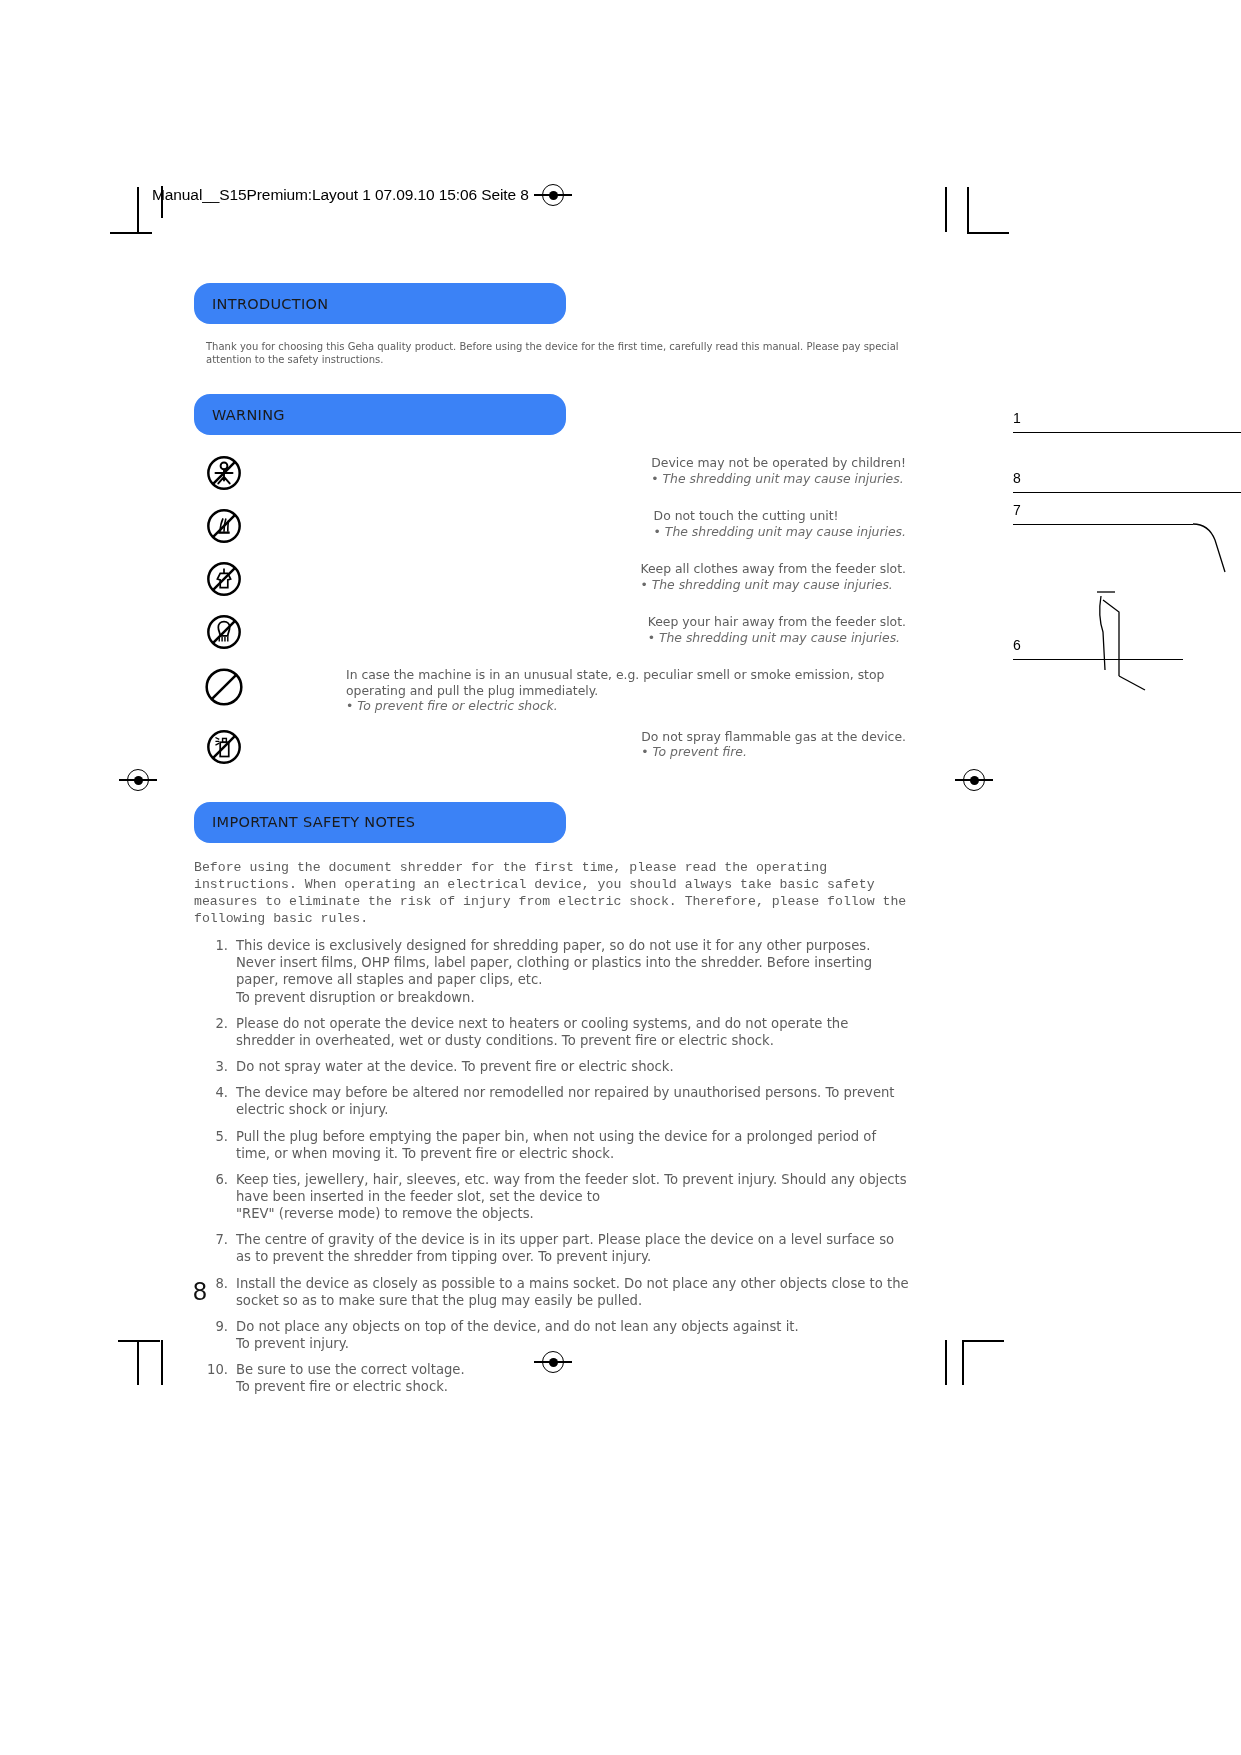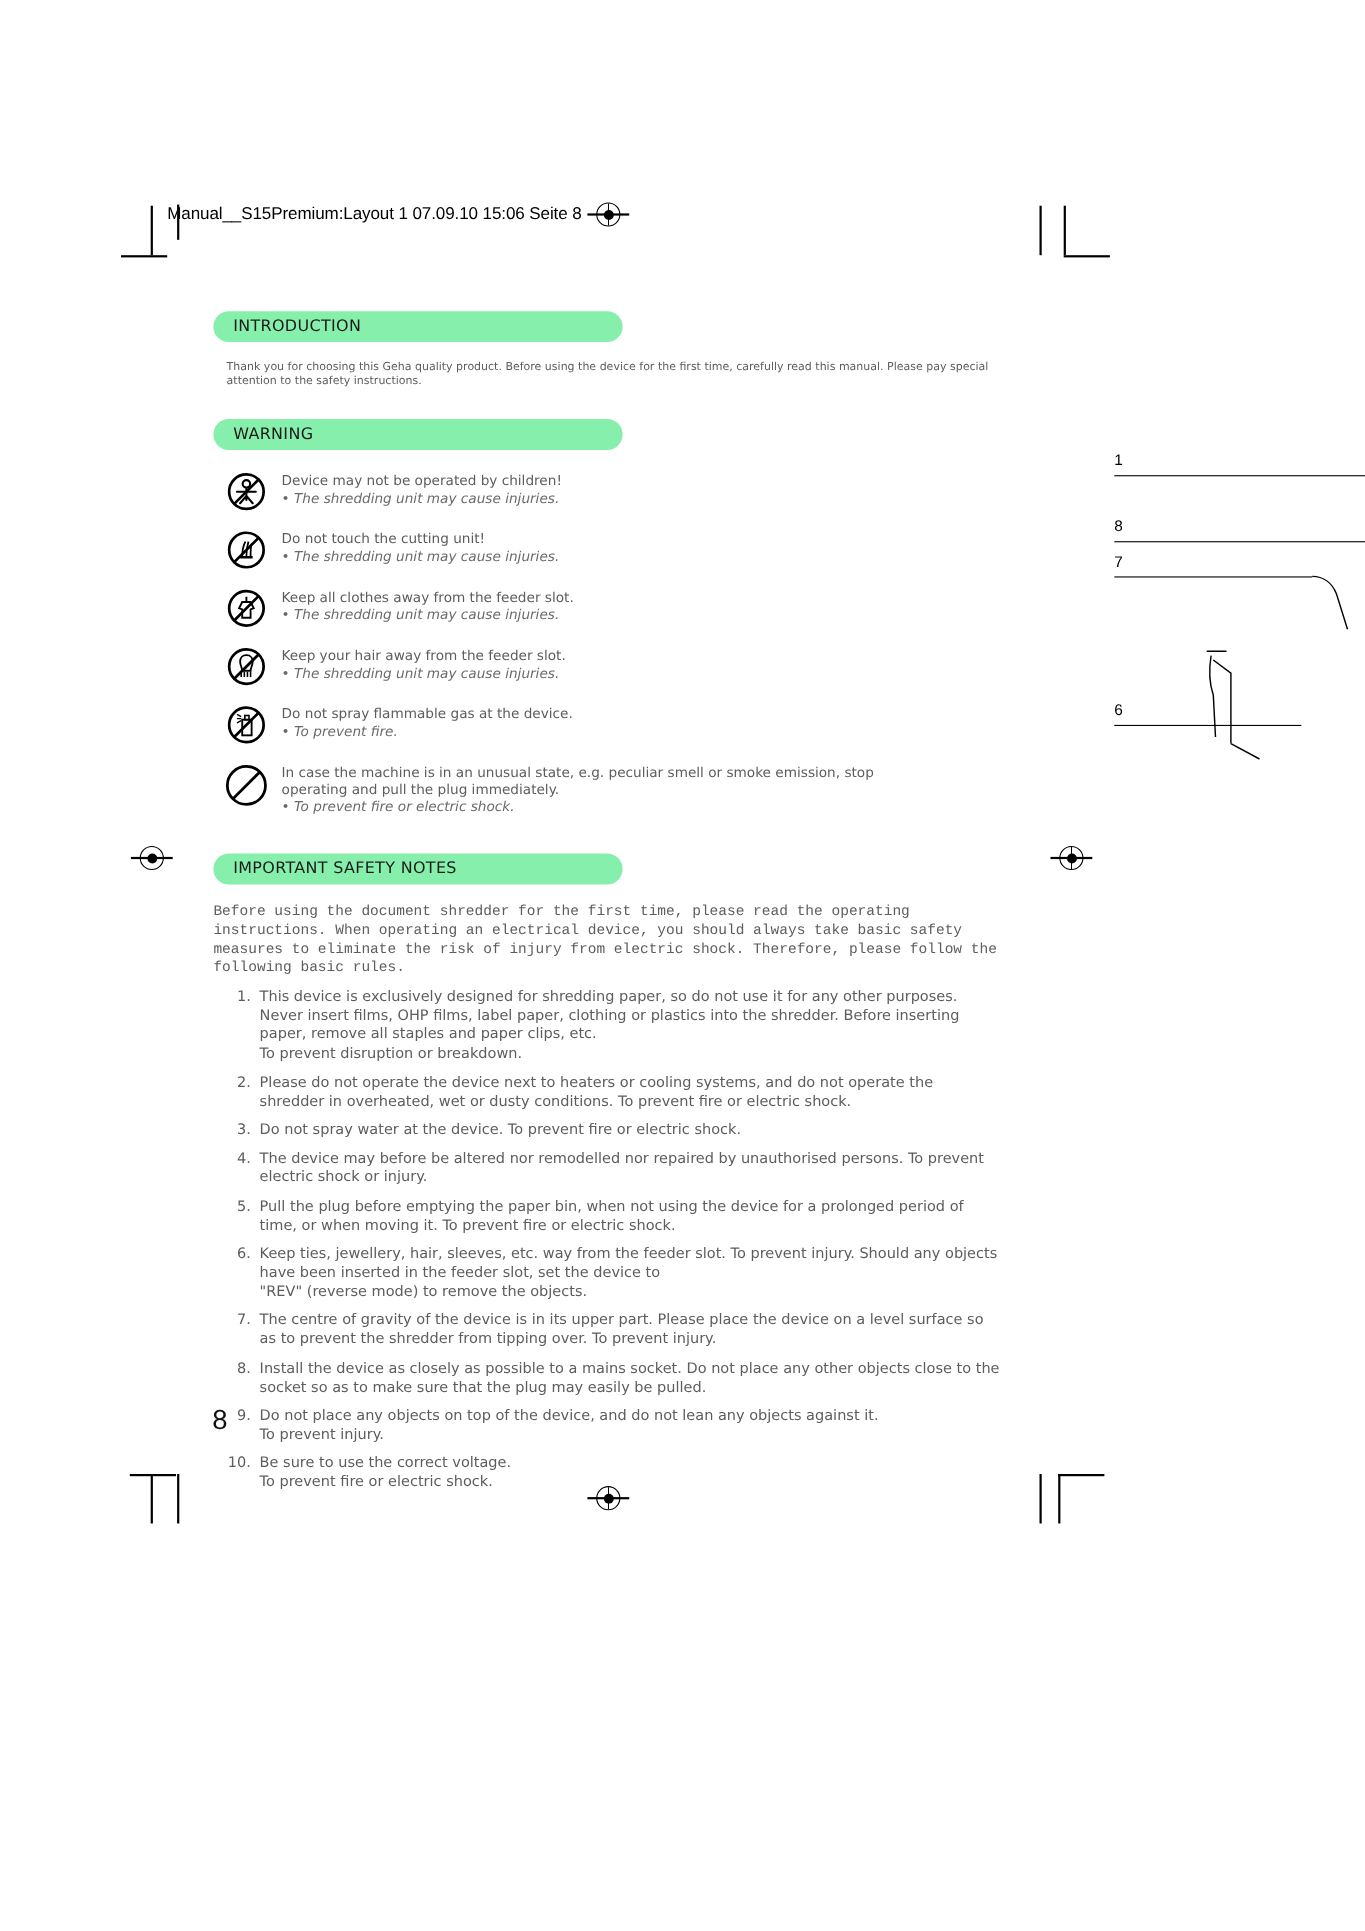--- a/index.html
+++ b/index.html
@@ -60,23 +60,23 @@
 
   
   .content {
     position: absolute;
     left: 194px;
     top: 283px;
     width: 712px;
   }
 
   .section-bar {
-    background: #86efac;
+    background: #3b82f6;
     border-radius: 16px;
-    height: 28px;
+    height: 41px;
     display: flex;
     align-items: center;
     padding-left: 18px;
     width: 372px;
     margin-bottom: 16px;
   }
   .section-bar span {
     font-family: "DejaVu Sans", sans-serif;
     font-size: 14.5px;
     color: #1a1a1a;
@@ -92,20 +92,21 @@
   }
 
   .section-gap { height: 28px; }
 
   
   .warn-list { margin-top: 18px; margin-left: 8px; }
   .warn-row {
     display: flex;
     align-items: flex-start;
     margin-bottom: 13px;
+    justify-content: space-between;
   }
   .warn-icon {
     width: 44px;
     min-width: 44px;
     height: 40px;
     display: flex;
     align-items: flex-start;
     justify-content: center;
     padding-top: 1px;
   }
@@ -303,46 +304,46 @@
           <path d="M15 25 L15 30 M18 25 L18 30 M21 25 L21 30 M24 25 L24 30" stroke="#000" stroke-width="1.5" fill="none"></path>
           <path d="M8.6 31.4 L31.4 8.6" stroke="#000" stroke-width="2.6" stroke-linecap="round"></path>
         </svg>
       </div>
       <div class="warn-body">
         <div class="warn-title">Keep your hair away from the feeder slot.</div>
         <div class="warn-sub">• The shredding unit may cause injuries.</div>
       </div>
     </div>
 
+    <div class="warn-row" style="margin-top:6px;">
+      <div class="warn-icon">
+        <svg width="42" height="42" viewBox="0 0 40 40">
+          <circle cx="20" cy="20" r="16.5" fill="none" stroke="#000" stroke-width="2.4"></circle>
+          <path d="M8.6 31.4 L31.4 8.6" stroke="#000" stroke-width="2.4" stroke-linecap="round"></path>
+        </svg>
+      </div>
+      <div class="warn-body" style="width:560px;">
+        <div class="warn-title">In case the machine is in an unusual state, e.g. peculiar smell or smoke emission, stop operating and pull the plug immediately.</div>
+        <div class="warn-sub">• To prevent fire or electric shock.</div>
+      </div>
+    </div>
+
     <div class="warn-row">
       <div class="warn-icon">
         <svg width="38" height="38" viewBox="0 0 40 40">
           <circle cx="20" cy="20" r="16.5" fill="none" stroke="#000" stroke-width="2.6"></circle>
           <rect x="16" y="15" width="9" height="15" stroke="#000" stroke-width="1.8" fill="none"></rect>
           <rect x="18.5" y="11" width="4" height="4" stroke="#000" stroke-width="1.5" fill="none"></rect>
           <path d="M15 12 L11 10 M15 14 L11 14 M15 16 L11 18" stroke="#000" stroke-width="1.4" fill="none"></path>
           <path d="M8.6 31.4 L31.4 8.6" stroke="#000" stroke-width="2.6" stroke-linecap="round"></path>
         </svg>
       </div>
       <div class="warn-body">
         <div class="warn-title">Do not spray flammable gas at the device.</div>
         <div class="warn-sub">• To prevent fire.</div>
-      </div>
-    </div>
-
-    <div class="warn-row" style="margin-top:6px;">
-      <div class="warn-icon">
-        <svg width="42" height="42" viewBox="0 0 40 40">
-          <circle cx="20" cy="20" r="16.5" fill="none" stroke="#000" stroke-width="2.4"></circle>
-          <path d="M8.6 31.4 L31.4 8.6" stroke="#000" stroke-width="2.4" stroke-linecap="round"></path>
-        </svg>
-      </div>
-      <div class="warn-body" style="width:560px;">
-        <div class="warn-title">In case the machine is in an unusual state, e.g. peculiar smell or smoke emission, stop operating and pull the plug immediately.</div>
-        <div class="warn-sub">• To prevent fire or electric shock.</div>
       </div>
     </div>
 
   </div>
 
   <div class="section-gap" style="height:22px;"></div>
 
   <div class="section-bar">
     <span>IMPORTANT SAFETY NOTES</span>
   </div>

